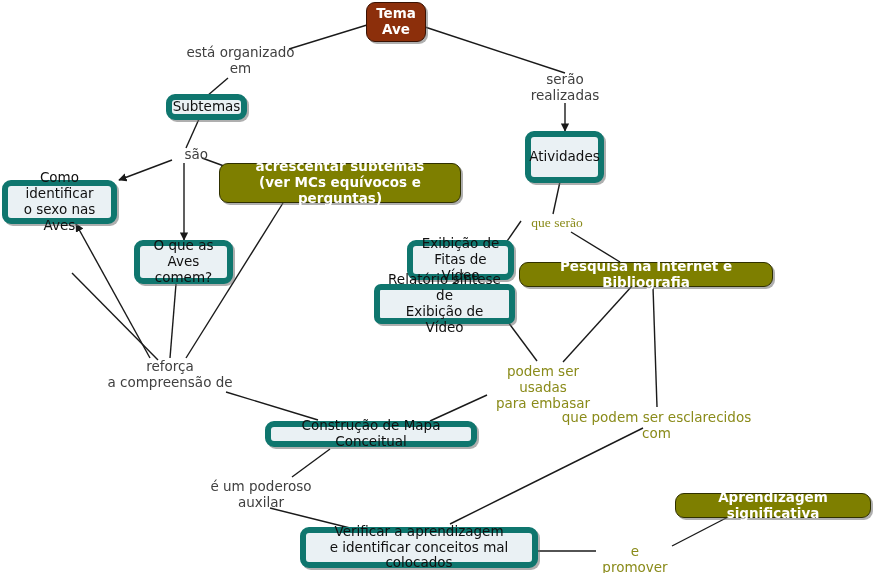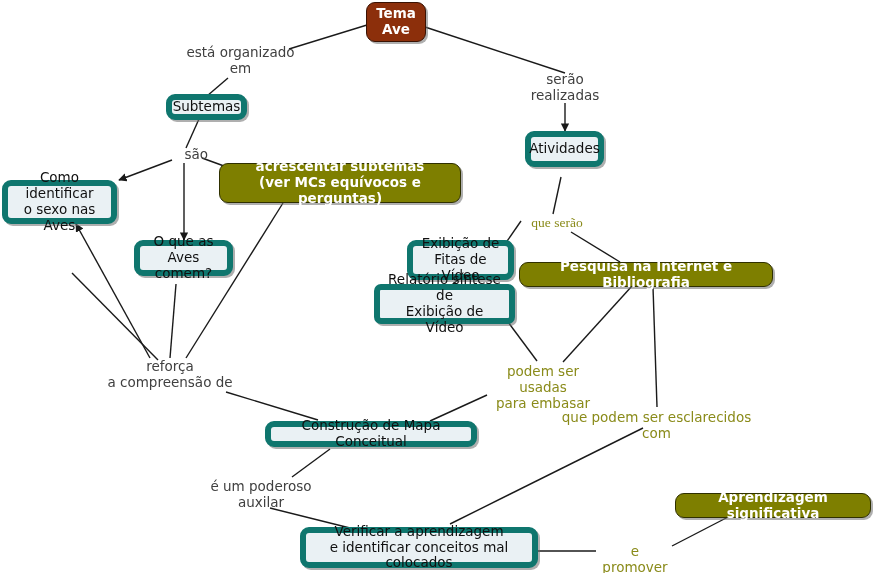--- a/index.html
+++ b/index.html
@@ -145,24 +145,24 @@
 Ave</div>
 
   <div class="node light" style="left:166px;top:94px;width:81px;height:26px;">Subtemas</div>
 
   <div class="node olive" style="left:219px;top:163px;width:242px;height:40px;">acrescentar subtemas
 (ver MCs equívocos e perguntas)</div>
 
   <div class="node light" style="left:2px;top:180px;width:115px;height:44px;">Como identificar
 o sexo nas Aves</div>
 
-  <div class="node light" style="left:134px;top:240px;width:99px;height:36px;">O que as
+  <div class="node light" style="left:134px;top:240px;width:99px;height:44px;">O que as
 Aves comem?</div>
 
-  <div class="node light" style="left:525px;top:131px;width:79px;height:36px;">Atividades</div>
+  <div class="node light" style="left:525px;top:131px;width:79px;height:52px;">Atividades</div>
 
   <div class="node light" style="left:407px;top:240px;width:107px;height:40px;">Exibição de
 Fitas de Vídeo</div>
 
   <div class="node light" style="left:374px;top:284px;width:141px;height:40px;border-radius:7px;">Relatório síntese de
 Exibição de Vídeo</div>
 
   <div class="node olive" style="left:519px;top:262px;width:254px;height:25px;">Pesquisa na Internet e Bibliografia</div>
 
   <div class="node light" style="left:265px;top:421px;width:212px;height:26px;">Construção de  Mapa Conceitual</div>

